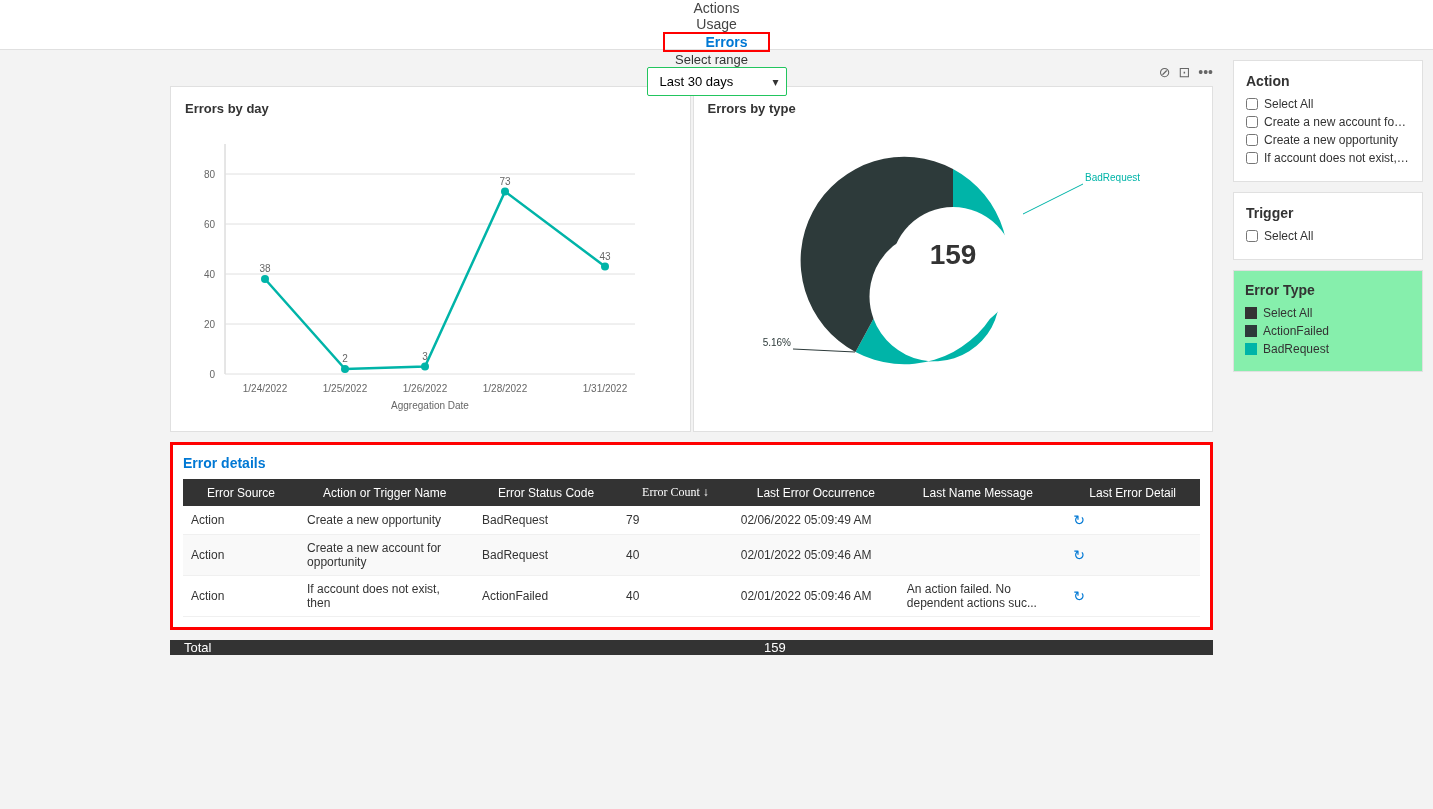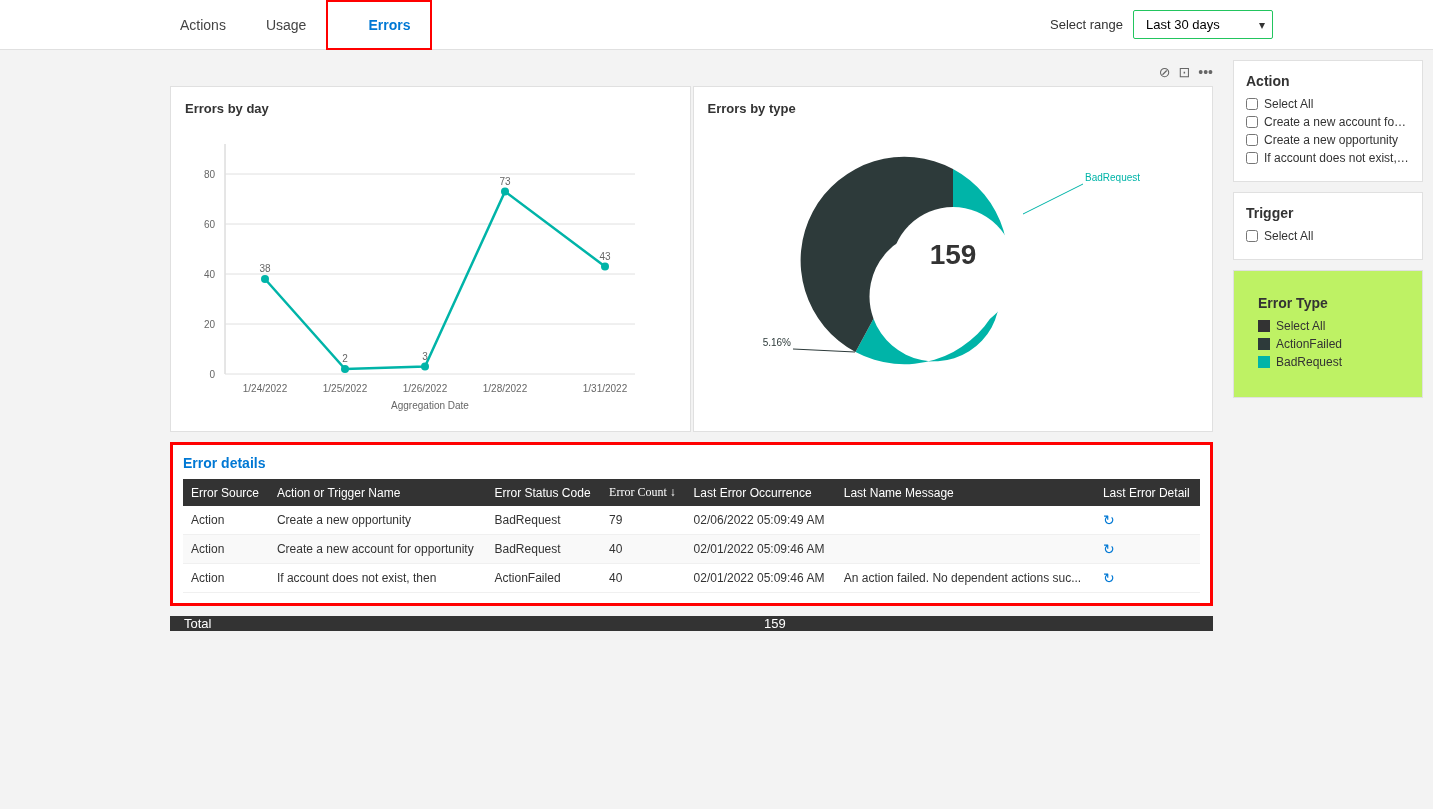--- a/index.html
+++ b/index.html
@@ -1,19 +1,19 @@
 <!DOCTYPE html>
 <html><head>
   <meta charset="utf-8">
   <style>
     * { box-sizing: border-box; margin: 0; padding: 0; }
     body { font-family: 'Segoe UI', Arial, sans-serif; background: #f3f3f3; font-size: 13px; color: #333; width: 1433px; min-height: 809px; overflow-x: hidden; }
 
     
-    .top-nav { display: flex; align-items: center; background: #fff; border-bottom: 1px solid #e0e0e0; padding: 0 160px; height: 50px; }
+    .top-nav { display: flex; align-items: center; background: #fff; border-bottom: 1px solid #e0e0e0; padding: 0 160px; height: 50px; flex-direction: column; }
     .nav-item { padding: 0 20px; height: 50px; display: flex; align-items: center; cursor: pointer; font-size: 14px; color: #444; }
     .nav-item.active { color: #0078d4; border: 2px solid red; font-weight: 600; padding-left: 40px; }
     .nav-spacer { flex: 1; }
     .range-label { font-size: 13px; color: #333; margin-right: 10px; }
     .range-select { border: 1px solid #22c55e; padding: 6px 30px 6px 12px; border-radius: 2px; background: #fff; font-size: 13px; appearance: none; cursor: pointer; min-width: 140px; }
     .range-wrapper { position: relative; display: flex; align-items: center; }
     .range-chevron { position: absolute; right: 8px; pointer-events: none; font-size: 12px; }
 
     
     .main-content { display: flex; padding: 10px 0 0 170px; gap: 0; }
@@ -34,40 +34,40 @@
     
     .line-chart-area { position: relative; }
 
     
     .donut-area { display: flex; justify-content: center; align-items: center; padding: 10px 0; }
 
     
     .error-details-container { border: 3px solid red; background: #fff; margin-bottom: 10px; padding: 10px; }
     .error-details-title { font-size: 14px; font-weight: 600; color: #0078d4; margin-bottom: 8px; }
     .error-table { width: 100%; border-collapse: collapse; font-size: 12px; }
-    .error-table th { background: #333; color: #fff; padding: 6px 8px; text-align: left; font-weight: 500; white-space: nowrap; }
+    .error-table th { background: #333; color: #fff; padding: 6px 24px; text-align: left; font-weight: 500; white-space: nowrap; }
     .error-table th.sortable { cursor: pointer; font-family: Liberation Serif, serif; }
     .error-table td { padding: 6px 8px; border-bottom: 1px solid #f0f0f0; }
     .error-table tr:nth-child(even) td { background: #f9f9f9; }
     .error-table tr:nth-child(odd) td { background: #fff; }
     .refresh-icon { color: #0078d4; cursor: pointer; font-size: 14px; }
 
     
     .total-row { background: #333; color: #fff; padding: 0 14px; display: flex; align-items: center; font-size: 13px; font-weight: 500; margin-top: 2px; }
     .total-label { width: 580px; }
 
     
     .sidebar-section { background: #fff; border: 1px solid #e0e0e0; padding: 12px; margin-bottom: 10px; }
     .sidebar-section-title { font-size: 14px; font-weight: 600; margin-bottom: 8px; }
     .sidebar-item { display: flex; align-items: center; gap: 6px; margin-bottom: 4px; font-size: 12px; }
     .sidebar-item input[type=checkbox] { width: 12px; height: 12px; cursor: pointer; }
     .sidebar-item label { cursor: pointer; white-space: nowrap; overflow: hidden; text-overflow: ellipsis; max-width: 160px; }
 
     
-    .error-type-section { background: #bef264; border: 1px solid #e0e0e0; padding: 24px; margin-top: 10px; }
+    .error-type-section { background: #86efac; border: 1px solid #e0e0e0; padding: 11px; margin-top: 10px; }
     .error-type-item { display: flex; align-items: center; gap: 6px; margin-bottom: 4px; font-size: 12px; }
     .color-swatch { width: 12px; height: 12px; flex-shrink: 0; }
 
     
     .axis-label { font-size: 10px; fill: #666; }
 
     
     .grid-line { stroke: #e0e0e0; stroke-width: 1; }
   </style>
 </head>

